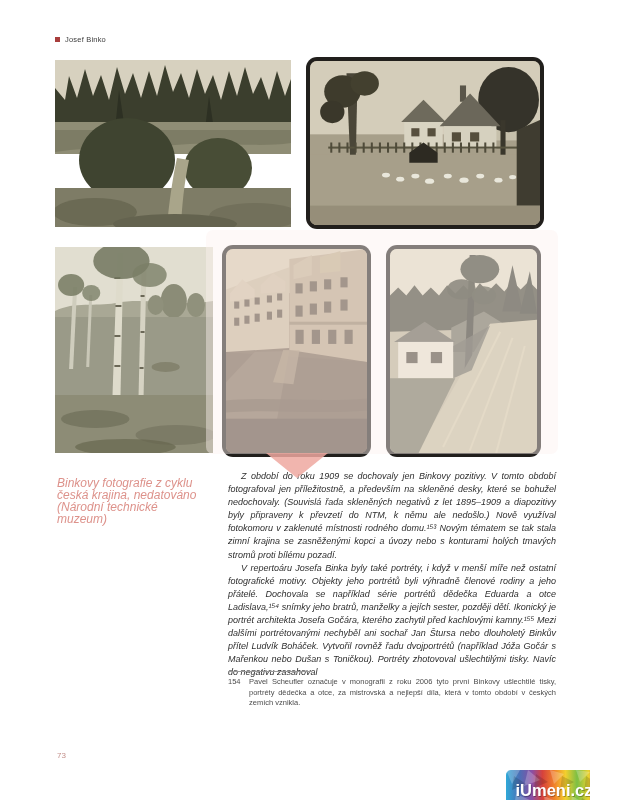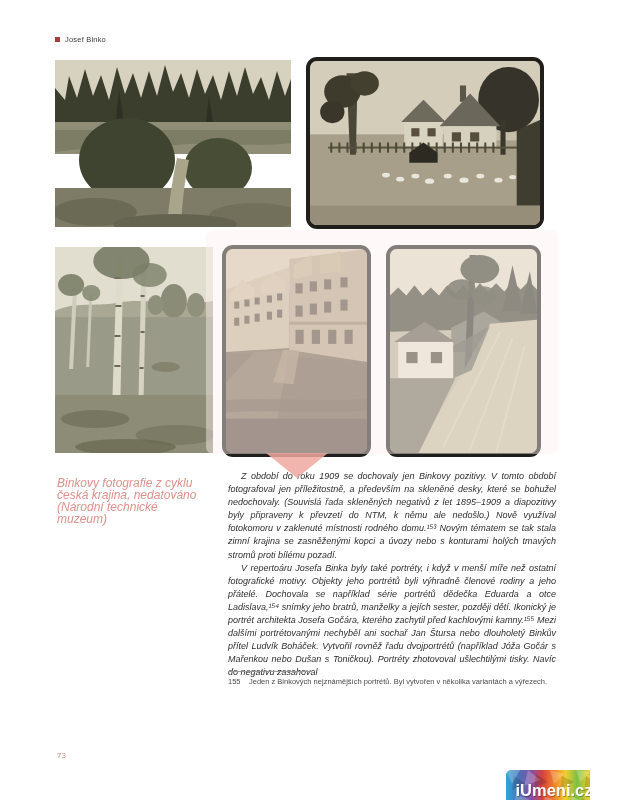--- a/index.html
+++ b/index.html
@@ -264,25 +264,25 @@
 
   <div class="bodytext">
     <p>Z období do roku 1909 se dochovaly jen Binkovy pozitivy. V tomto období fotografoval jen příležitostně, a především na skleněné desky, které se bohužel nedochovaly. (Souvislá řada skleněných negativů z let 1895–1909 a diapozitivy byly připraveny k převzetí do NTM, k němu ale nedošlo.) Nově využíval fotokomoru v zaklenuté místnosti rodného domu.¹⁵³ Novým tématem se tak stala zimní krajina se zasněženými kopci a úvozy nebo s konturami holých tmavých stromů proti bílému pozadí.</p>
     <p>V repertoáru Josefa Binka byly také portréty, i když v menší míře než ostatní fotografické motivy. Objekty jeho portrétů byli výhradně členové rodiny a jeho přátelé. Dochovala se například série portrétů dědečka Eduarda a otce Ladislava,¹⁵⁴ snímky jeho bratrů, manželky a jejích sester, později dětí. Ikonický je portrét architekta Josefa Gočára, kterého zachytil před kachlovými kamny.¹⁵⁵ Mezi dalšími portrétovanými nechyběl ani sochař Jan Štursa nebo dlouholetý Binkův přítel Ludvík Boháček. Vytvořil rovněž řadu dvojportrétů (například Jóža Gočár s Mařenkou nebo Dušan s Toničkou). Portréty zhotovoval ušlechtilými tisky. Navíc do negativu zasahoval</p>
   </div>
 
   <div class="fn-divider"></div>
   <div class="footnotes">
 
 
-
       <div class="fn-row">
-        <span class="fn-num">155</span>
-        <span class="fn-text">Jeden z Binkových nejznámějších portrétů. Byl vytvořen v několika variantách a výřezech.</span>
+        <span class="fn-num">154</span>
+        <span class="fn-text">Pavel Scheufler označuje v monografii z roku 2006 tyto první Binkovy ušlechtilé tisky, portréty dědečka a otce, za mistrovská a nejlepší díla, která v tomto období v českých zemích vznikla.</span>
       </div>
+
     </div>
 
   <div class="pagenum">73</div>
 
   <div class="logo">
     <svg viewBox="0 0 96 50">
       <defs>
         <linearGradient id="rb" x1="0" y1="0" x2="1" y2="0">
           <stop offset="0" stop-color="#2fa9d8"></stop>
           <stop offset="0.14" stop-color="#4b6fb5"></stop>

